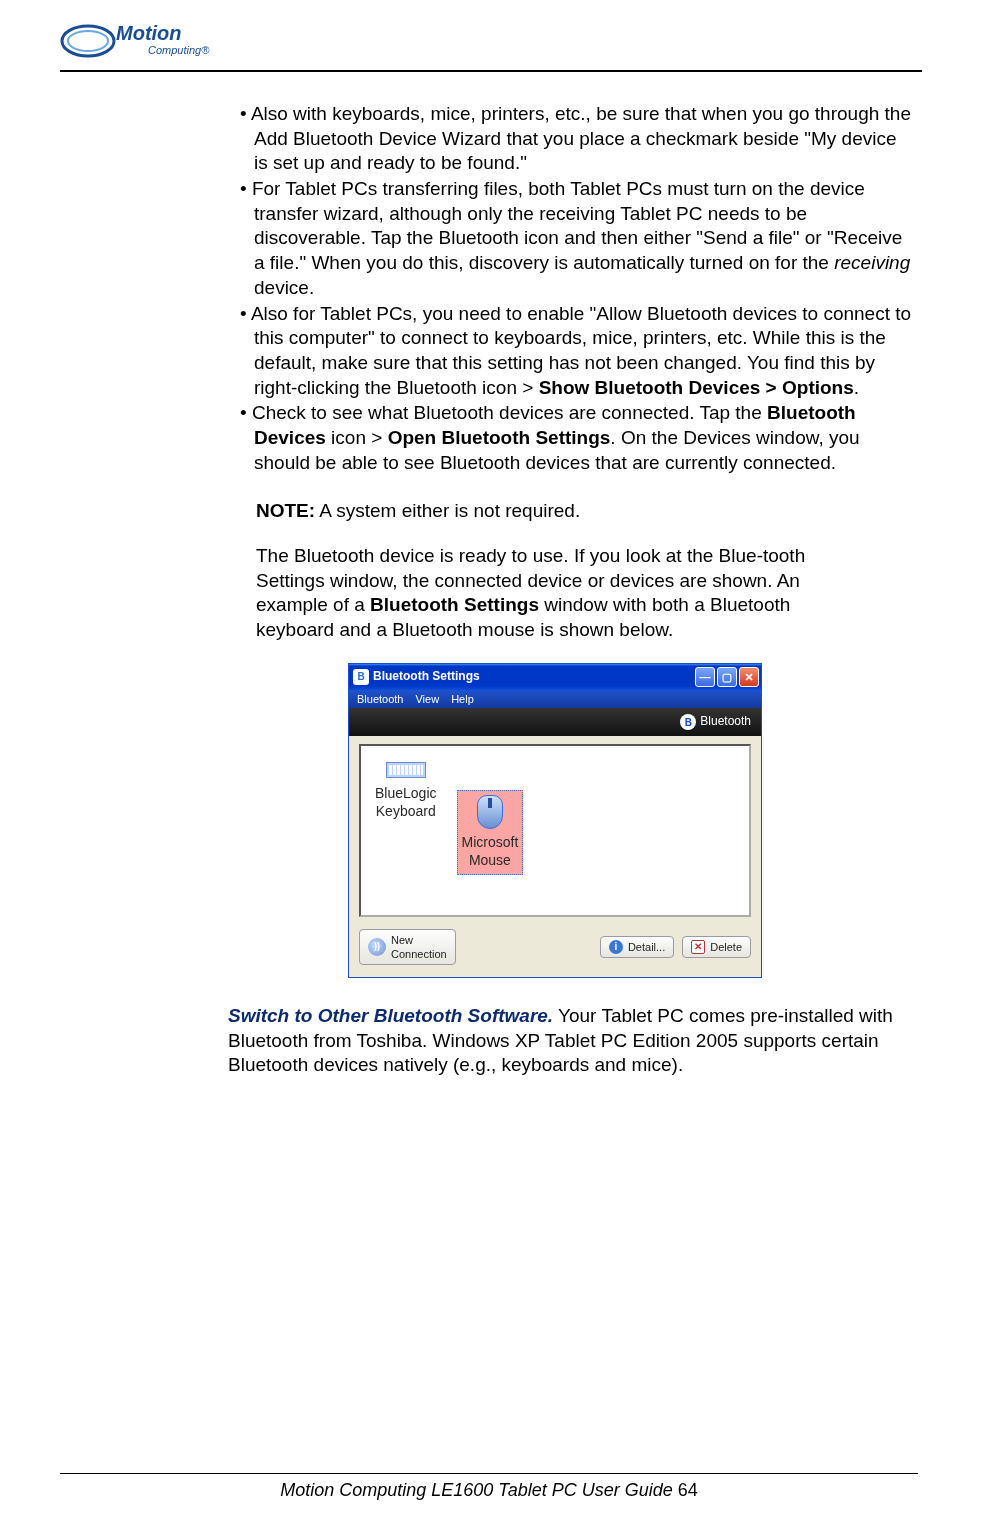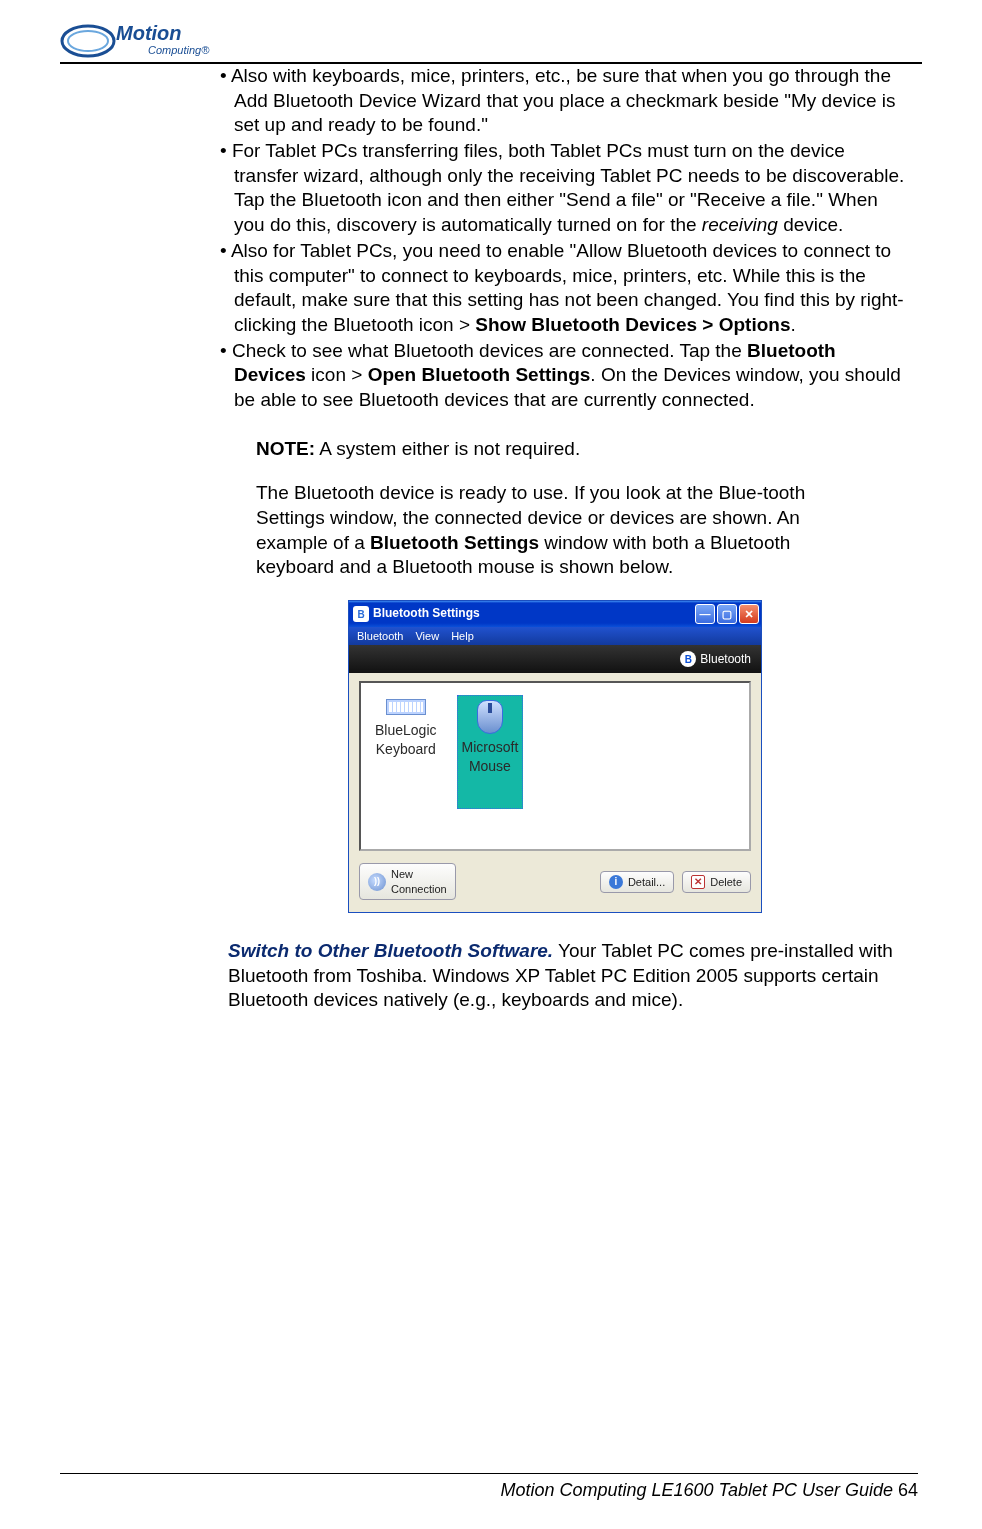--- a/index.html
+++ b/index.html
@@ -8,37 +8,39 @@
       background: #fff;
       width: 982px;
       height: 1529px;
       position: relative;
       padding: 20px 60px 30px 60px;
     }
     .header {
       display: flex;
       justify-content: space-between;
       align-items: center;
+      padding-bottom: 8px;
       border-bottom: 2px solid #000;
+      margin-bottom: 30px;
       text-align: right;
     }
     .logo-wrap {
       display: flex;
       align-items: center;
     }
     .chapter-text { font-size: 17px; }
     .chapter-num { font-size: 22px; font-weight: bold; font-family: "Arial Black", Arial; }
     .content {
       margin-left: 160px;
       margin-right: 10px;
       font-size: 19px;
       line-height: 1.3;
       color: #000;
     }
-    .bullet-list { }
+    .bullet-list { margin-left: 20px; }
     .bullet-item { text-indent: -14px; padding-left: 14px; margin-bottom: 1px; }
     .bold { font-weight: bold; }
     .italic { font-style: italic; }
     .para-after { margin-top: 10px; margin-left: 0; }
     .note-block { margin: 24px 0 0 36px; padding-right: 90px; }
     .note-body { margin-top: 20px; }
     .win-wrap { margin: 20px 36px 0 128px; }
     .window {
       width: 414px;
       border: 1px solid #1b4fbf;
@@ -92,21 +94,21 @@
     .device-area {
       background: #fff;
       border: 2px inset #aaa;
       margin: 8px 10px 6px 10px;
       padding: 12px 10px 40px 10px;
       display: flex;
       gap: 16px;
       min-height: 170px;
     }
     .dev { text-align:center; font-size:14px; color:#2a2a2a; padding:4px; }
-    .dev.selected { background:#14b8a6; border:1px dotted #3a6be0; }
+    .dev.selected { background:#fca5a5; border:1px dotted #3a6be0;margin-top:32px; }
     .kb-icon {
       width: 40px; height: 16px; background:#bcd3ff; border:1px solid #6a8fcf;
       margin: 0 auto 6px auto; position:relative;
     }
     .kb-icon::after { content:""; position:absolute; inset:2px; background:repeating-linear-gradient(90deg,#fff 0 3px,#bcd3ff 3px 4px); }
     .mouse-icon {
       width: 26px; height: 34px; background:linear-gradient(#cfe0ff,#6a8fcf); border:1px solid #3a6be0;
       border-radius: 12px 12px 16px 16px; margin: 0 auto 4px auto; position:relative;
     }
     .mouse-icon::before { content:""; position:absolute; top:2px; left:50%; transform:translateX(-50%); width:4px; height:10px; background:#2b4c9a;}
@@ -123,21 +125,21 @@
     .nc-icon { width:18px;height:18px;border-radius:50%;background:radial-gradient(circle at 40% 40%, #c8ddff, #6a8fcf); display:flex;align-items:center;justify-content:center;color:#fff;font-size:9px;font-weight:bold;}
     .info-i { width:14px;height:14px;border-radius:50%;background:#3a78d8;color:#fff;display:flex;align-items:center;justify-content:center;font-weight:bold;font-size:10px;}
     .del-x { width:14px;height:14px;border-radius:2px;background:#fff;border:1px solid #b33;color:#b33;display:flex;align-items:center;justify-content:center;font-weight:bold;font-size:10px;}
     .switch-section { margin-top: 26px; margin-left: 8px; }
     .switch-title { font-style: italic; font-weight: bold; color: #0b2a6f; }
     .footer {
       position: absolute;
       left: 60px; right: 64px; bottom: 28px;
       border-top: 1.5px solid #000;
       padding-top: 6px;
-      text-align: right;
+      text-align: center;
       font-size: 18px;
       font-style: italic;
     }
     .footer .page-num { font-style: normal; }
   </style>
 </head>
 <body>
 
 <div class="header">
   <div class="logo-wrap">

